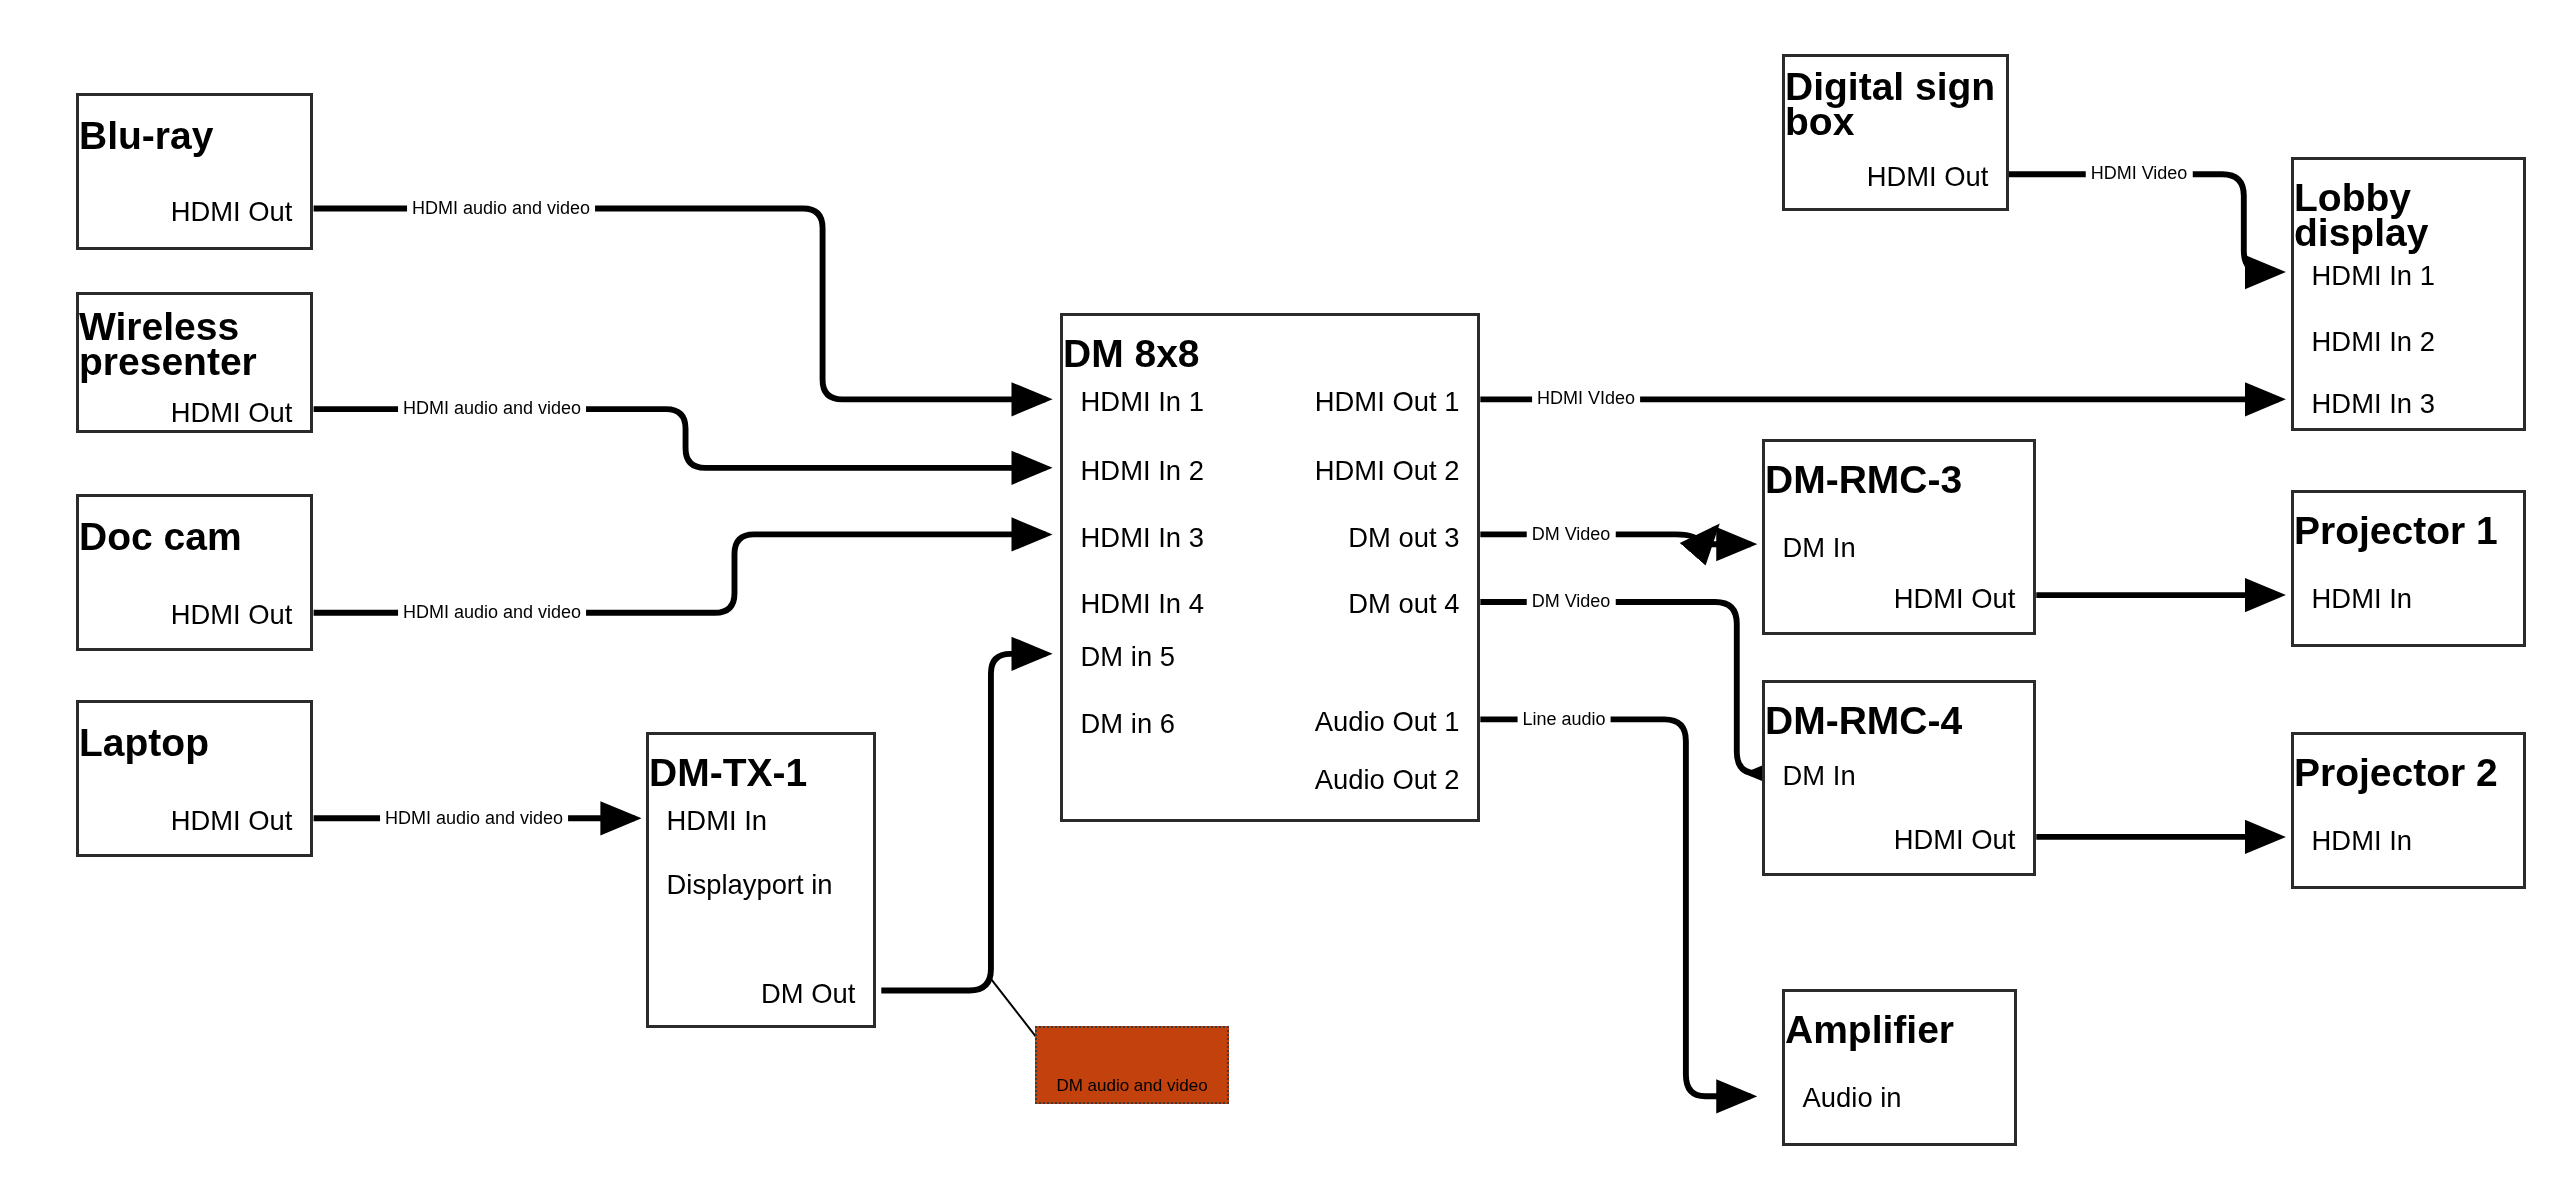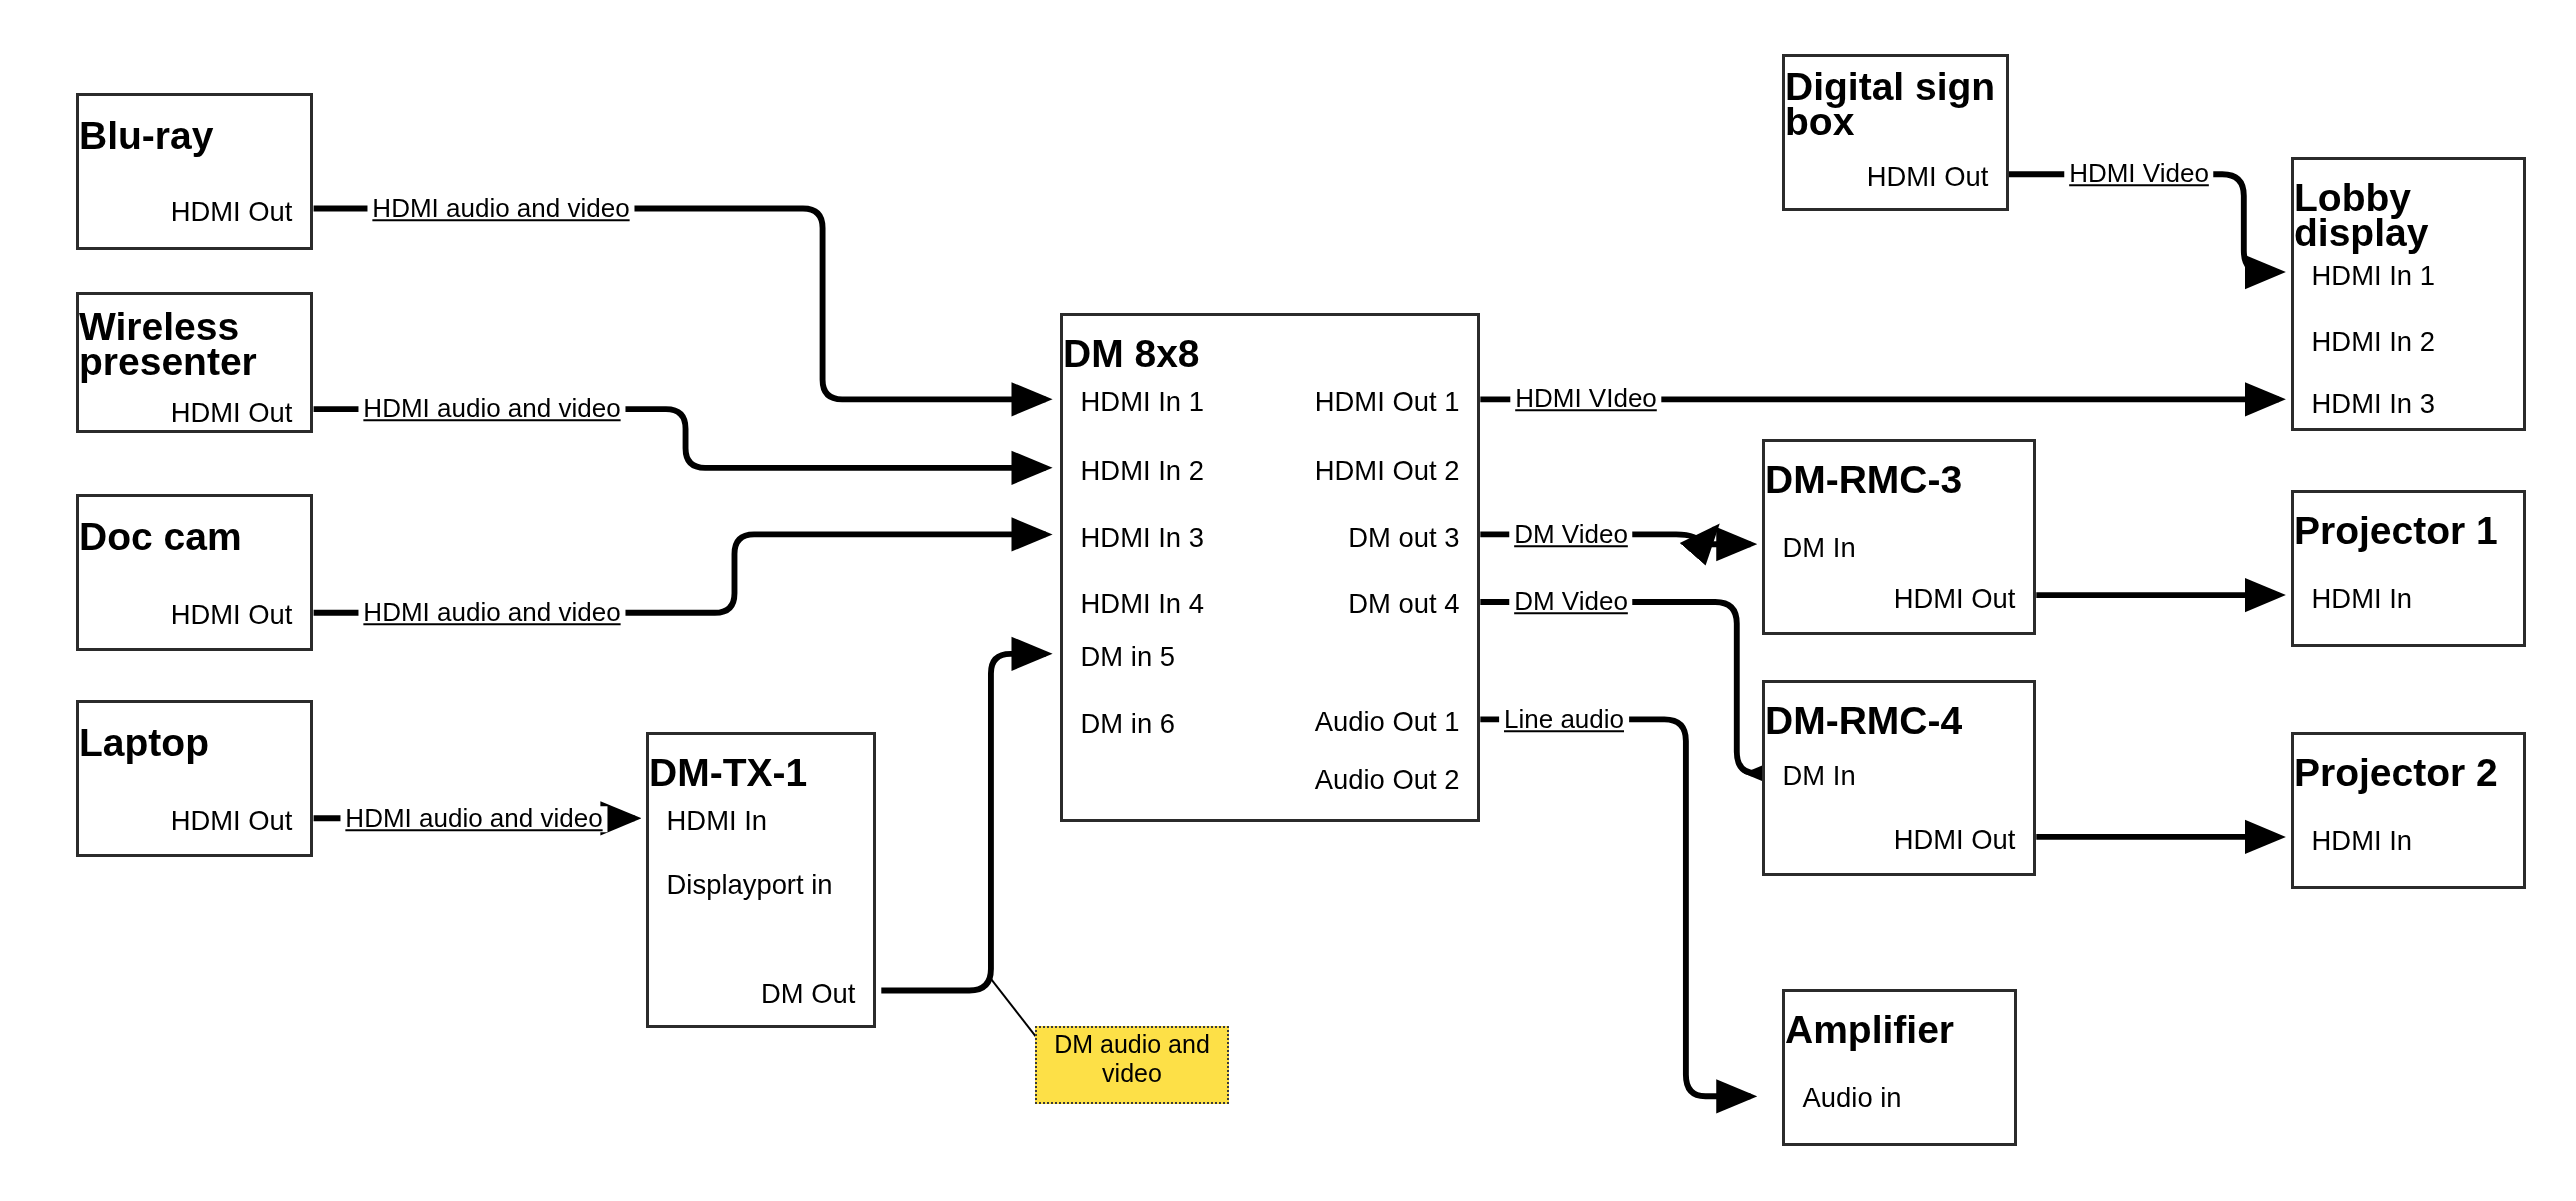--- a/index.html
+++ b/index.html
@@ -42,39 +42,38 @@
     position: absolute;
     font-size: 27.4px;
     color: #000000;
     line-height: 31px;
     white-space: nowrap;
   }
   .port.left  { left: 17.6px;  text-align: left; }
   .port.right { right: 17.6px; text-align: right; }
   .wire-label {
     position: absolute;
-    font-size: 26px;
+    font-size: 18px;
     color: #000000;
     line-height: 25.5px;
     white-space: nowrap;
     background: #ffffff;
     padding: 0 4.9px;
     transform: translate(-50%, -50%);
-    text-decoration: underline;
   }
   .callout {
     position: absolute;
     box-sizing: border-box;
     border: 2px dotted #3a3a3a;
-    background: #fde047;
+    background: #c2410c;
     display: flex;
-    align-items: flex-start;
+    align-items: flex-end;
     justify-content: center;
     text-align: center;
-    font-size: 25px;
+    font-size: 17px;
     color: #000000;
     line-height: 29px;
     padding: 2px 5.9px;
   }
 </style>
 </head>
 <body>
 
 <div id="canvas">
 

